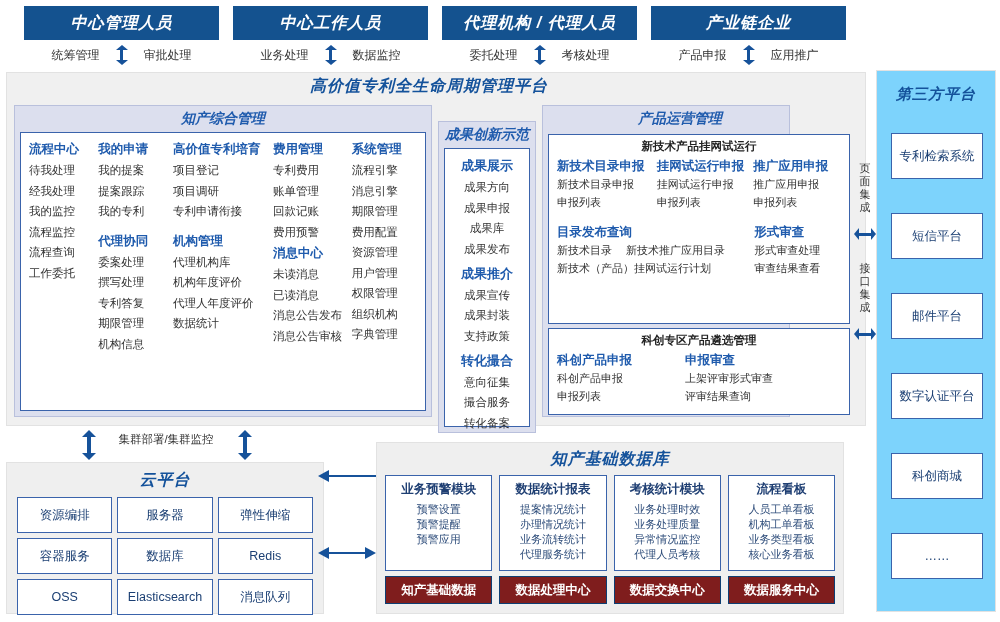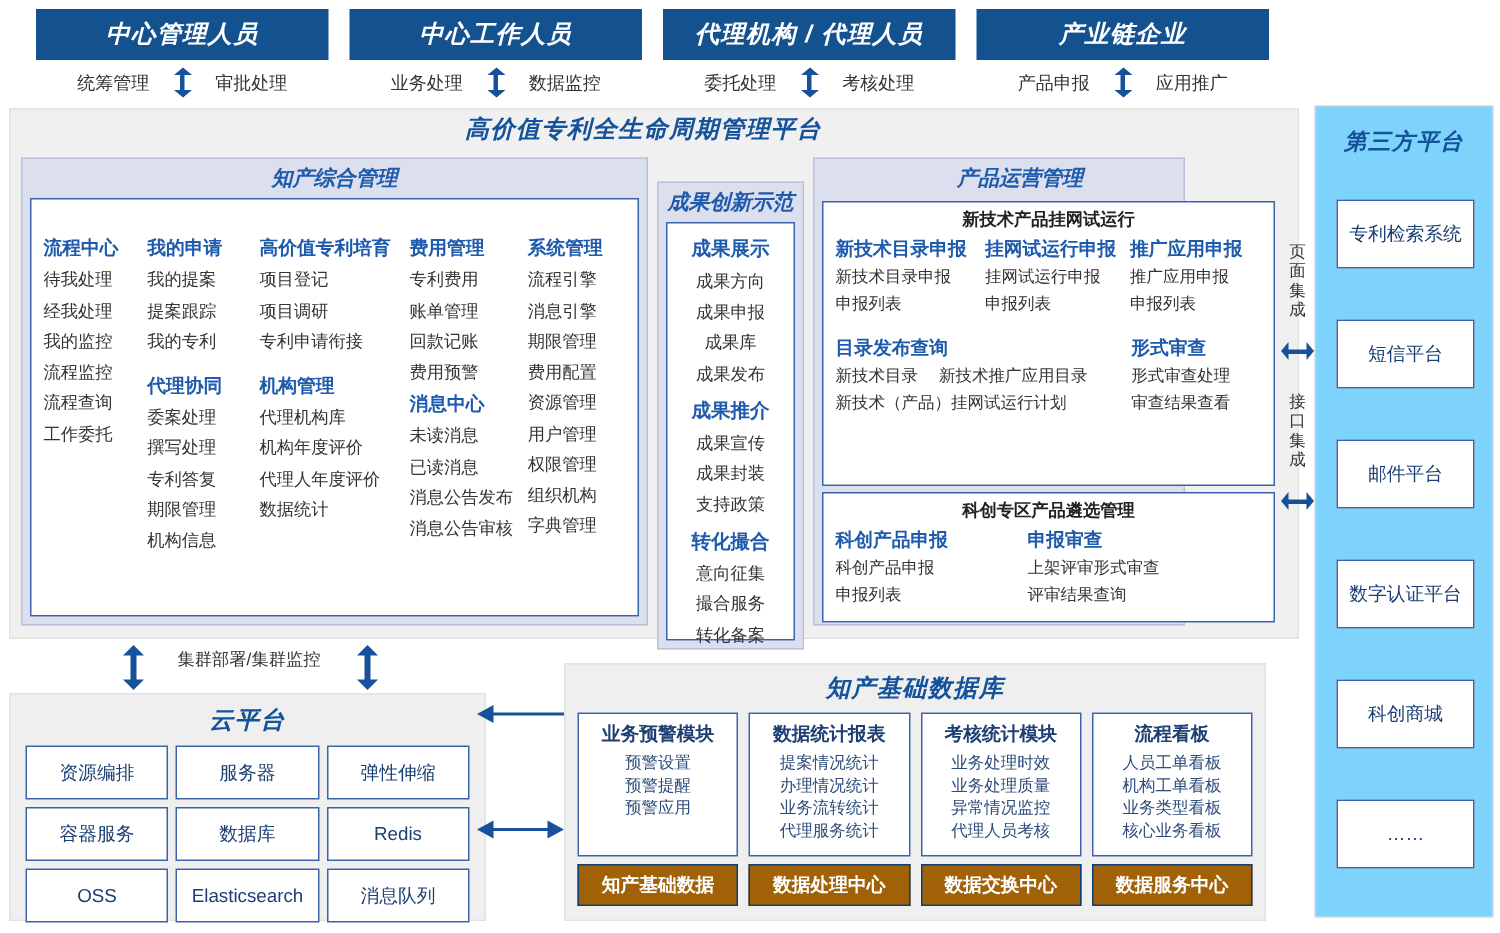--- a/index.html
+++ b/index.html
@@ -33,21 +33,21 @@
 
   
   .platform{position:absolute;left:6px;top:72px;width:858px;height:352px;background:#f0f0f0;border:1px solid #e2e2e2;}
   .platform-title{position:absolute;left:0;top:76px;width:858px;text-align:center;font-size:16px;font-weight:bold;font-style:italic;color:#14529b;letter-spacing:1px;}
 
   .zone{position:absolute;background:#dcdfee;border:1px solid #b9c0dc;}
   .zone-title{height:24px;line-height:24px;text-align:center;font-size:14px;font-weight:bold;font-style:italic;color:#1f5bad;}
   .zone-body{position:absolute;left:5px;right:5px;top:26px;bottom:5px;background:#fff;border:1px solid #3a63ab;}
 
   
-  .cols{display:flex;height:100%;box-sizing:border-box;padding:24px 6px 4px 8px;}
+  .cols{display:flex;height:100%;box-sizing:border-box;padding:8px 6px 4px 8px;}
   .col{display:flex;flex-direction:column;}
   .h{font-size:12.5px;font-weight:bold;color:#1f5bad;margin-bottom:5px;white-space:nowrap;}
   .h.gap{margin-top:8px;}
   .i{font-size:11.5px;color:#333;margin-bottom:5.5px;white-space:nowrap;}
 
   
   .subpanel{position:absolute;border:1px solid #3a63ab;background:#fff;}
   .sub-title{text-align:center;font-size:11.5px;font-weight:bold;color:#222;padding:4px 0 5px;}
   .sp-cols{display:flex;padding:0 8px 4px;}
   .sp-col{display:flex;flex-direction:column;}
@@ -79,21 +79,21 @@
   .cluster-lbl{position:absolute;left:96px;top:432px;width:140px;text-align:center;font-size:11.5px;color:#333;}
 
   
   .db{position:absolute;left:376px;top:442px;width:466px;height:170px;background:#efefef;border:1px solid #e2e2e2;}
   .db-title{text-align:center;font-size:16px;font-weight:bold;font-style:italic;color:#14529b;margin-top:6px;letter-spacing:1px;}
   .db-grid{position:absolute;left:8px;top:32px;width:450px;display:flex;gap:7px;}
   .db-col{flex:1;display:flex;flex-direction:column;}
   .db-card{border:1.5px solid #3a63ab;background:#fff;height:96px;padding-top:5px;box-sizing:border-box;text-align:center;font-family:Liberation Serif, serif;}
   .db-card .ch{font-size:12.5px;font-weight:bold;color:#1f3f73;margin-bottom:4px;}
   .db-card .ci{font-size:11px;color:#2d4c7a;line-height:15px;}
-  .db-foot{margin-top:5px;height:26px;background:#a16207;border:1px solid #0d3e72;color:#fff;font-size:12.5px;font-weight:bold;
+  .db-foot{margin-top:5px;height:26px;background:#7f1d1d;border:1px solid #0d3e72;color:#fff;font-size:12.5px;font-weight:bold;
            display:flex;align-items:center;justify-content:center;text-align:right;}
 
   
   .arrow-l{position:absolute;height:12px;}
   .arrow-l .shaft{position:absolute;top:4.5px;right:0;left:10px;height:2.5px;background:#16529a;}
   .arrow-l .head{position:absolute;left:0;top:0;width:0;height:0;border-top:6px solid transparent;border-bottom:6px solid transparent;border-right:11px solid #16529a;}
   .arrow-b{position:absolute;height:12px;}
   .arrow-b .shaft{position:absolute;top:4.5px;left:10px;right:10px;height:2.5px;background:#16529a;}
   .arrow-b .hl{position:absolute;left:0;top:0;width:0;height:0;border-top:6px solid transparent;border-bottom:6px solid transparent;border-right:11px solid #16529a;}
   .arrow-b .hr{position:absolute;right:0;top:0;width:0;height:0;border-top:6px solid transparent;border-bottom:6px solid transparent;border-left:11px solid #16529a;}

